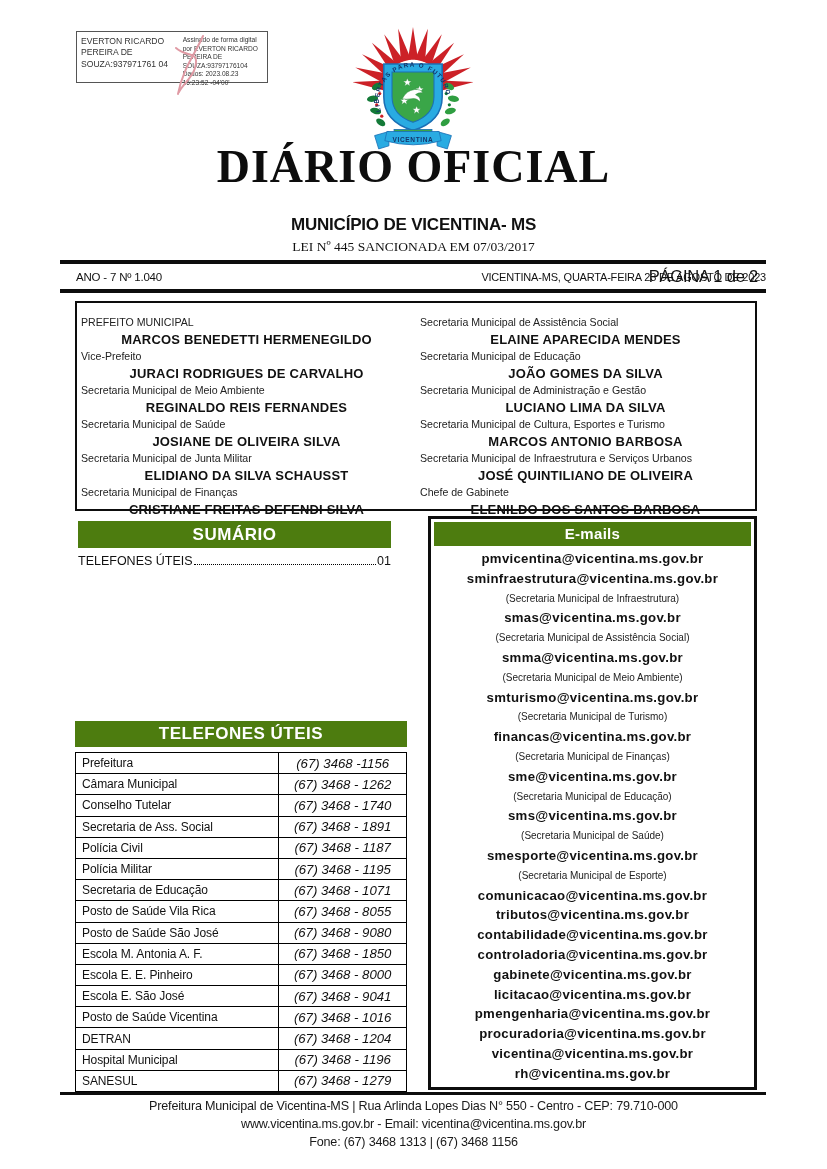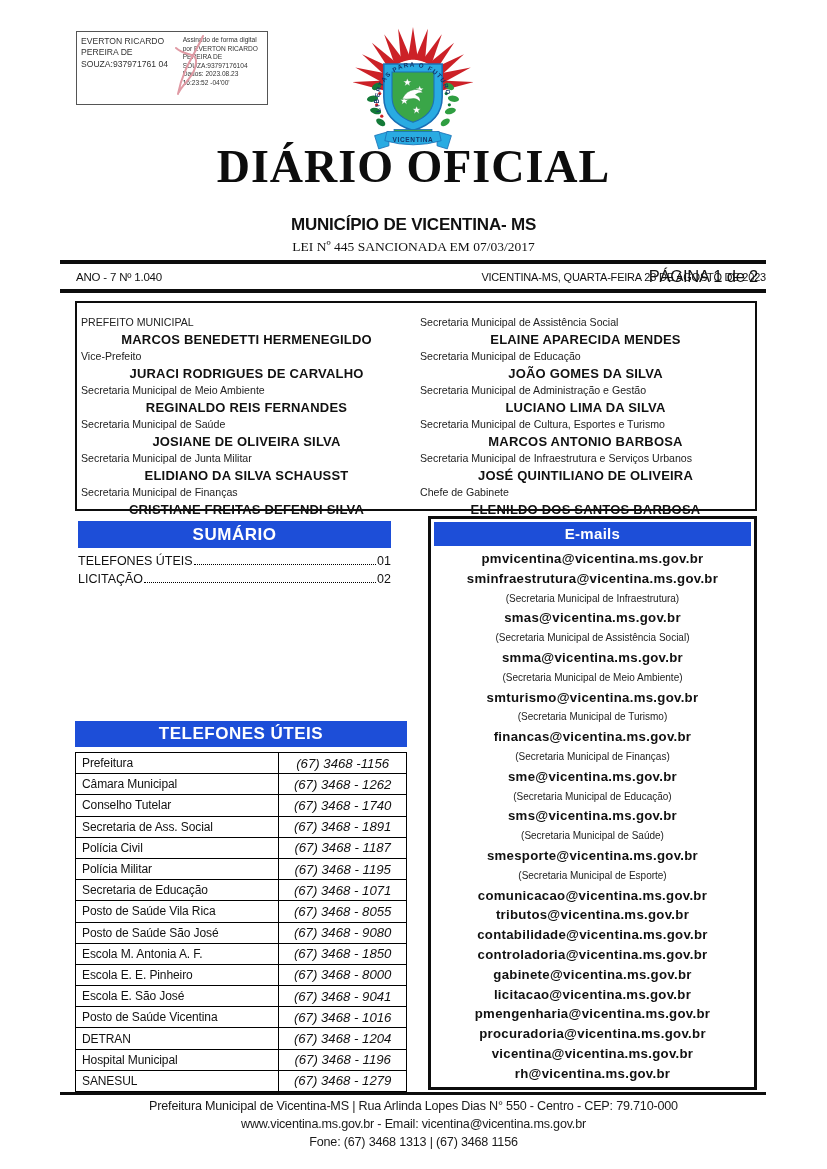--- a/index.html
+++ b/index.html
@@ -1,20 +1,20 @@
 <!DOCTYPE html>
 <html><head>
 <meta charset="utf-8">
 <style>
   html,body{margin:0;padding:0;background:#ffffff;}
   .page{position:relative;width:827px;height:1169px;background:#fff;overflow:hidden;
         font-family:"Liberation Sans",sans-serif;color:#111;}
 
   
-  .sig-box{position:absolute;left:76px;top:31px;width:192px;height:74px;
+  .sig-box{position:absolute;left:76px;top:31px;width:192px;height:52px;
            border:1px solid #555;box-sizing:border-box;display:flex;padding:4px 3px 10px 4px;}
   .sig-left{width:104px;font-size:8.6px;line-height:1.32;color:#333;}
   .sig-right{width:84px;font-size:6.6px;line-height:1.3;color:#333;margin-left:1px;}
   .sig-flourish{position:absolute;left:96px;top:2px;width:34px;height:64px;}
 
   
   .crest{position:absolute;left:353px;top:25px;width:120px;height:128px;}
 
   
   .title{position:absolute;left:0;top:140px;width:100%;text-align:center;
@@ -36,21 +36,21 @@
   .issue-date{position:absolute;left:0;width:100%;text-align:right;font-size:11px;letter-spacing:-0.2px;}
   .page-ind{position:absolute;right:8px;font-size:16.5px;letter-spacing:-0.2px;}
 
   
   .officials-box{position:absolute;left:75px;top:301px;width:682px;height:210px;
                  border:2px solid #0d0d0d;box-sizing:border-box;display:flex;padding-top:12px;}
   .off-col{width:50%;}
   .official .role{font-size:10.6px;color:#222;padding-left:4px;line-height:15px;white-space:nowrap;}
   .official .name{font-size:13px;font-weight:bold;text-align:center;line-height:19px;letter-spacing:0.2px;}
 
-  .black-bar{background:#1d4ed8;color:#fff;font-weight:bold;text-align:center;}
+  .black-bar{background:#4d7c0f;color:#fff;font-weight:bold;text-align:center;}
 
   
   .sumario{position:absolute;left:78px;top:521px;width:313px;}
   .sumario .black-bar{height:27px;line-height:27px;font-size:17px;letter-spacing:0.5px;}
   .toc{margin-top:5px;}
   .toc-row{display:flex;align-items:baseline;font-size:12.5px;line-height:17.5px;}
   .toc-dots{flex:1;border-bottom:1.7px dotted #000;margin:0 1px 3px 1px;}
 
   
   .phones{position:absolute;left:75px;top:721px;width:332px;}
@@ -215,25 +215,20 @@
   </div>
 
   <div class="sumario">
     <div class="black-bar">SUMÁRIO</div>
     <div class="toc">
         <div class="toc-row">
           <span class="toc-label">TELEFONES ÚTEIS</span>
           <span class="toc-dots"></span>
           <span class="toc-page">01</span>
         </div>
-        <div class="toc-row">
-          <span class="toc-label">LICITAÇÃO</span>
-          <span class="toc-dots"></span>
-          <span class="toc-page">02</span>
-        </div>
       </div>
   </div>
 
   <div class="phones">
     <div class="black-bar">TELEFONES ÚTEIS</div>
     <table>
         <tbody>
           <tr>
             <td class="pname">Prefeitura</td>
             <td class="pval">(67) 3468 -1156</td>

